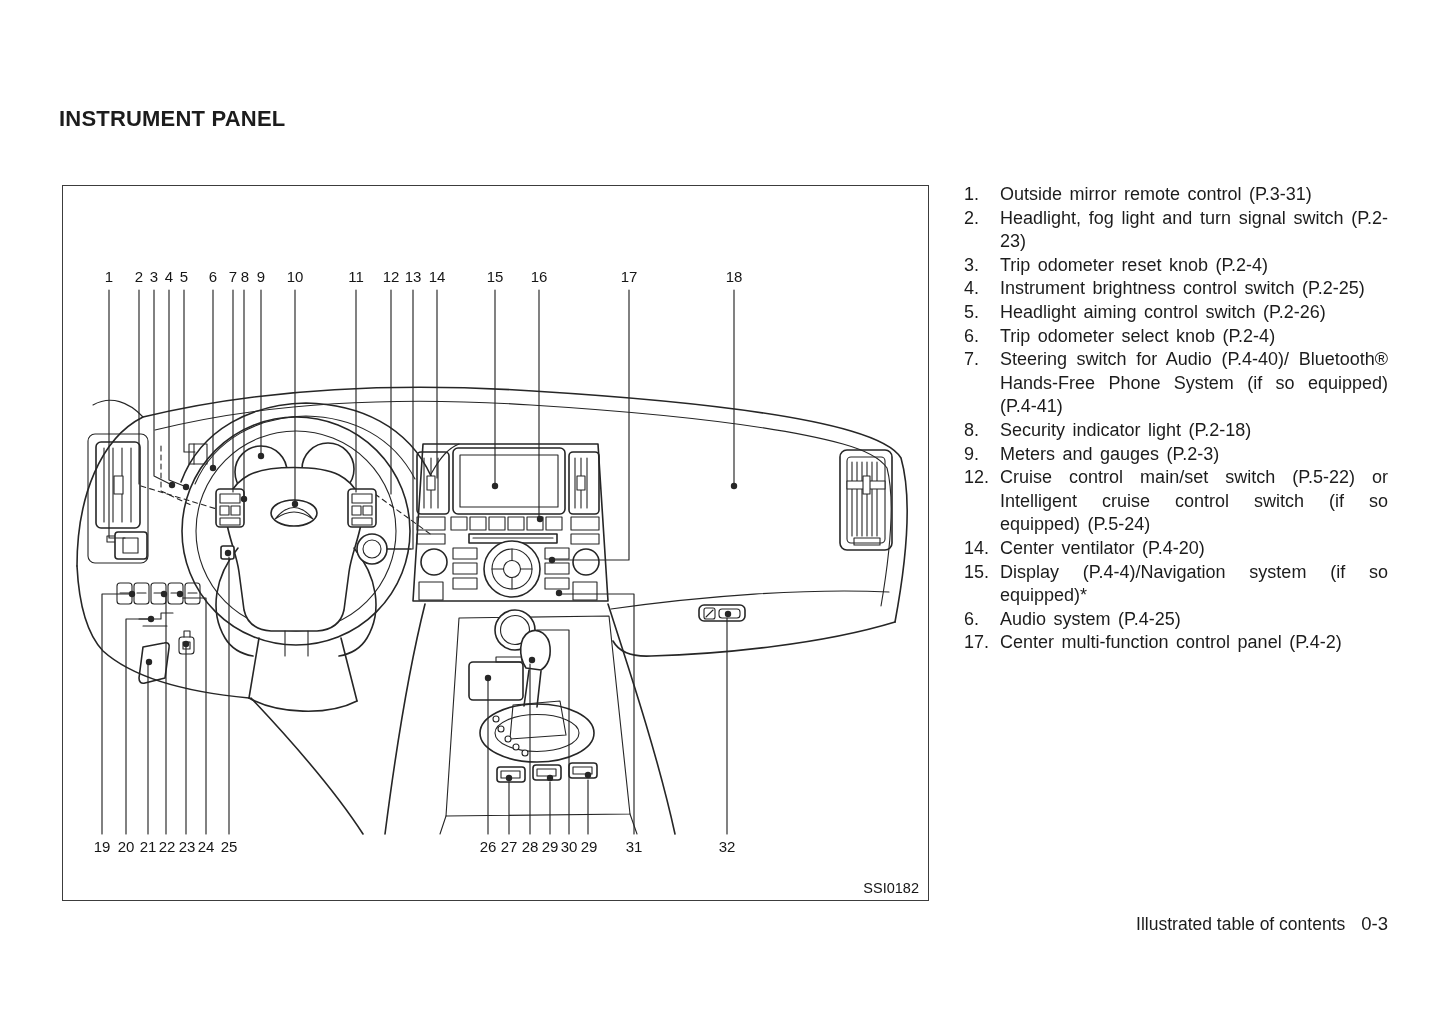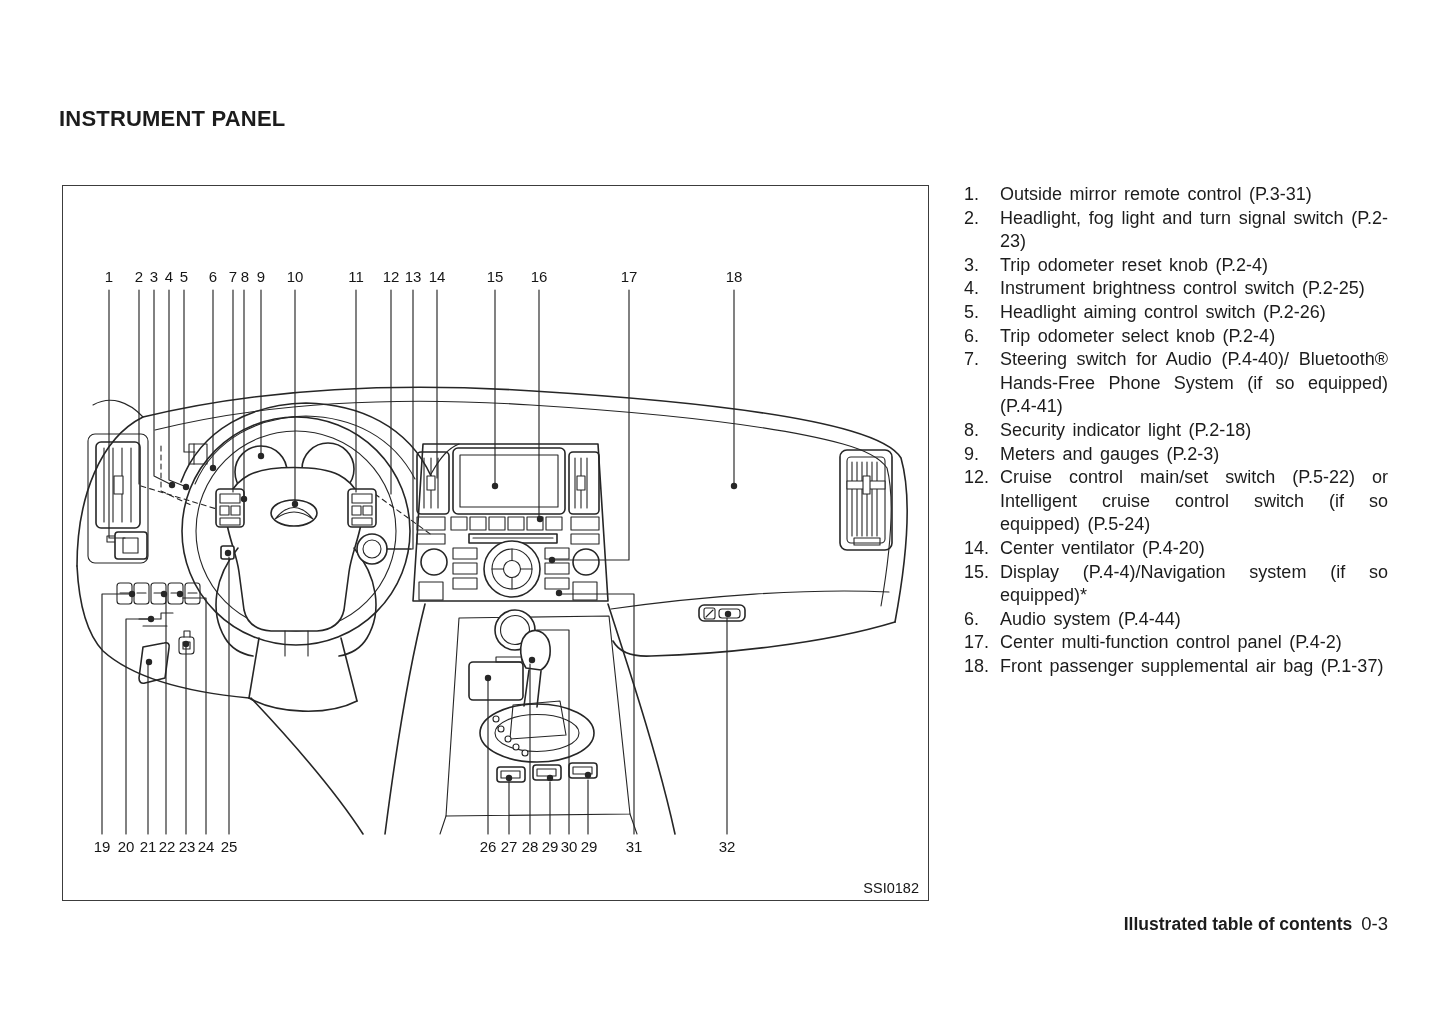--- a/index.html
+++ b/index.html
@@ -8,22 +8,22 @@
   .page-title{position:absolute;left:59px;top:106px;font-size:22px;font-weight:bold;
       letter-spacing:.2px;}
   .diagram-box{position:absolute;left:62px;top:185px;width:867px;height:716px;
       border:1.5px solid #3c3c3c;box-sizing:border-box;background:#fff;}
   .diagram-box svg{position:absolute;left:0;top:0;}
   .legend{position:absolute;left:964px;top:183px;width:424px;font-size:18px;line-height:23.6px;}
   .legend-item{display:flex;}
   .legend-num{flex:0 0 36px;}
   .legend-text{flex:1;text-align:justify;word-spacing:2.5px;}
   .footer{position:absolute;top:913px;left:964px;width:424px;text-align:right;}
-  .footer .sec{font-weight:bold;font-size:17.5px;}
-  .footer .pg{font-size:18.5px;margin-left:9px;}
+  .footer .sec{font-weight:normal;font-size:17.5px;}
+  .footer .pg{font-size:18.5px;margin-left:16px;}
   
   .ln{fill:none;stroke:#262626;stroke-width:1.6;stroke-linecap:round;stroke-linejoin:round;}
   .thin{fill:none;stroke:#262626;stroke-width:1.1;stroke-linecap:round;stroke-linejoin:round;}
   .wfill{fill:#ffffff;}
   .dash{stroke-dasharray:5 4;}
   .leader{fill:none;stroke:#262626;stroke-width:1.15;stroke-linecap:round;stroke-linejoin:round;}
   .dot{fill:#262626;stroke:none;}
   .callout{font-family:"Liberation Sans",sans-serif;font-size:15px;fill:#161616;text-anchor:middle;}
   .figid{font-family:"Liberation Sans",sans-serif;font-size:14.5px;fill:#161616;text-anchor:end;}
 </style>
@@ -389,29 +389,25 @@
       <span class="legend-text">Center ventilator (P.4-20)</span>
     </div>
 
     <div class="legend-item">
       <span class="legend-num">15.</span>
       <span class="legend-text">Display (P.4-4)/Navigation system (if so equipped)*</span>
     </div>
 
     <div class="legend-item">
       <span class="legend-num">6.</span>
-      <span class="legend-text">Audio system (P.4-44)</span>
+      <span class="legend-text">Audio system (P.4-25)</span>
     </div>
 
     <div class="legend-item">
       <span class="legend-num">17.</span>
       <span class="legend-text">Center multi-function control panel (P.4-2)</span>
     </div>
 
-    <div class="legend-item">
-      <span class="legend-num">18.</span>
-      <span class="legend-text">Front passenger supplemental air bag (P.1-37)</span>
-    </div>
   </div>
 
 <div class="footer">
   <span class="sec">Illustrated table of contents</span><span class="pg">0-3</span>
 </div>
 
 </body></html>

